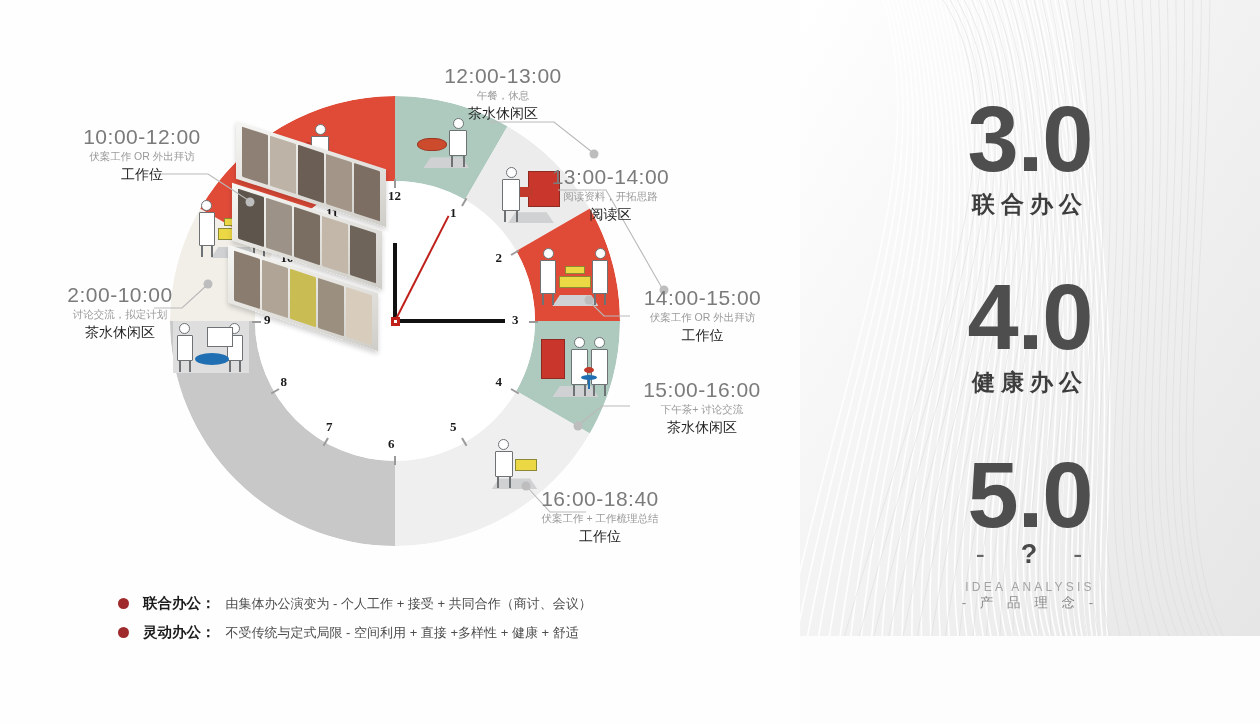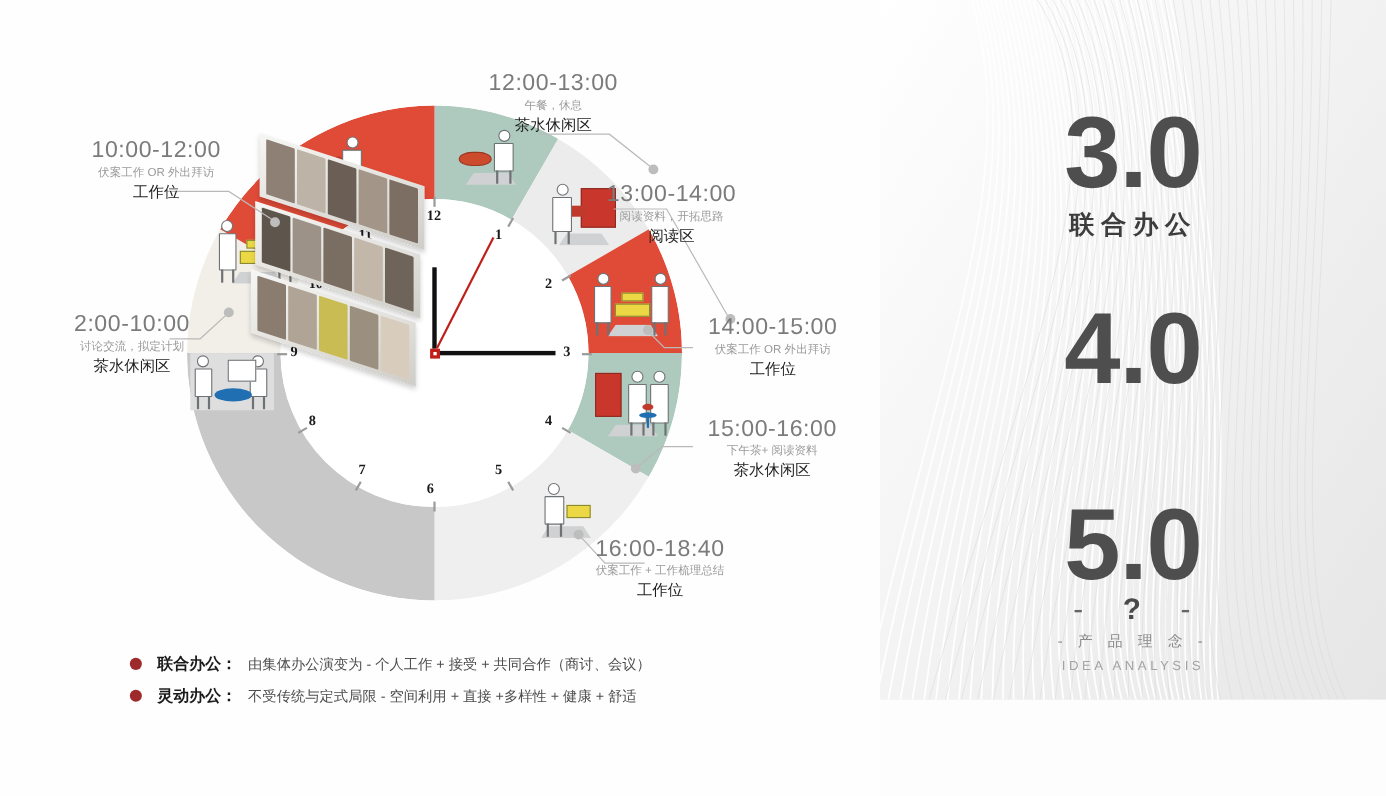--- a/index.html
+++ b/index.html
@@ -321,21 +321,21 @@
       <div class="co-sub">伏案工作 OR 外出拜访</div>
       <div class="co-area">工作位</div>
     </div>
 
     <svg class="leader" style="left:574px; top:380px; width:60px; height:48px;">
       <path d="M56,26 L28,26 L6,44"></path>
         <circle cx="4" cy="46" r="4.5"></circle>
     </svg>
     <div class="callout co-center" style="left:602px; top:378px; width:200px;">
       <div class="co-time">15:00-16:00</div>
-      <div class="co-sub">下午茶+ 阅读资料</div>
+      <div class="co-sub">下午茶+ 讨论交流</div>
       <div class="co-area">茶水休闲区</div>
     </div>
 
     <svg class="leader" style="left:520px; top:480px; width:70px; height:40px;">
       <path d="M66,32 L30,32 L8,8"></path>
         <circle cx="6" cy="6" r="4.5"></circle>
     </svg>
     <div class="callout co-center" style="left:490px; top:487px; width:220px;">
       <div class="co-time">16:00-18:40</div>
       <div class="co-sub">伏案工作 + 工作梳理总结</div>
@@ -470,27 +470,28 @@
         </g>
     </svg>
 
     <div id="right-content">
       <div class="ver-block" style="top:96px;">
         <div class="ver-num">3.0</div>
         <div class="ver-label">联合办公</div>
       </div>
       <div class="ver-block" style="top:274px;">
         <div class="ver-num">4.0</div>
+        <div class="ver-label">健康办公</div>
       </div>
       <div class="ver-block" style="top:452px;">
         <div class="ver-num">5.0</div>
         <div class="ver-q">
           <span class="dash">-</span><span>?</span><span class="dash">-</span>
         </div>
       </div>
 
       <div id="footer-brand">
+        <div id="fb-en">IDEA ANALYSIS</div>
         <div id="fb-cn">- 产 品 理 念 -</div>
-        <div id="fb-en">IDEA ANALYSIS</div>
       </div>
     </div>
   </div>
 </div>
 
 </body></html>

